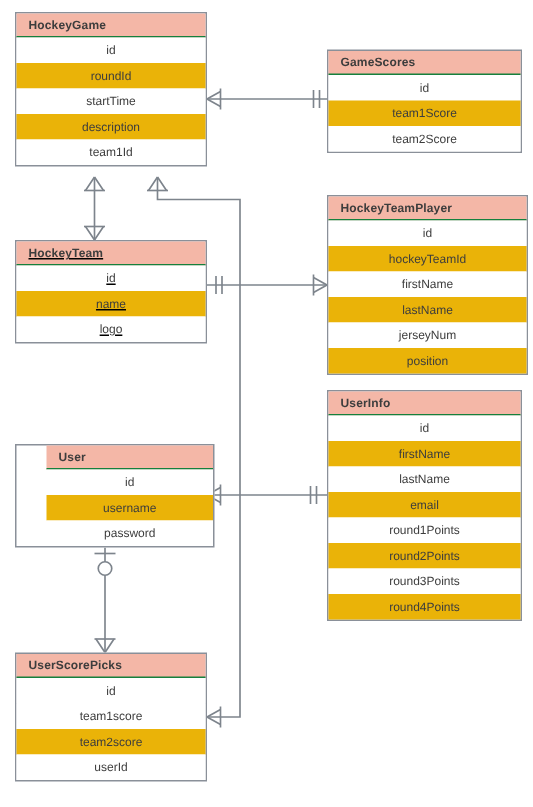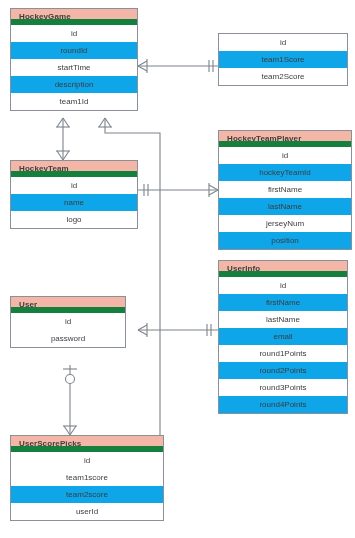--- a/index.html
+++ b/index.html
@@ -21,39 +21,39 @@
     z-index:2;
   }
   .entity .ehead{
     background:#f4b7a7;
     color:#3d3d3d;
     font-size:8px;
     font-weight:bold;
     line-height:16px;
     height:16px;
     padding:0 8px;
-    border-bottom:6px solid #15803d;
+    border-bottom:1px solid #15803d;
     box-sizing:border-box;
     letter-spacing:.1px;
     white-space:nowrap;
     overflow:hidden;
   }
   .entity .erow{
     font-size:8px;
     color:#3d3d3d;
     line-height:17px;
     height:17px;
     padding:0 8px;
     box-sizing:border-box;
     background:#ffffff;
     white-space:nowrap;
     overflow:hidden;
     text-align:center;
   }
-  .entity .erow.alt{background:#0ea5e9;}
+  .entity .erow.alt{background:#eab308;}
 </style>
 </head>
 <body>
 
 <div id="canvas">
 
   <svg class="links" viewBox="0 0 355 538" xmlns="http://www.w3.org/2000/svg">
     <g stroke="#7d848c" stroke-width="1.1" fill="none" shape-rendering="geometricPrecision">
 
       <g>
@@ -122,61 +122,63 @@
   <div class="entity" style="left:10px;top:8px;width:128px;">
     <div class="ehead">HockeyGame</div>
     <div class="erow">id</div>
     <div class="erow alt">roundId</div>
     <div class="erow">startTime</div>
     <div class="erow alt">description</div>
     <div class="erow">team1Id</div>
   </div>
 
   <div class="entity" style="left:218px;top:33px;width:130px;">
+    <div class="ehead">GameScores</div>
     <div class="erow">id</div>
     <div class="erow alt">team1Score</div>
     <div class="erow">team2Score</div>
   </div>
 
-  <div class="entity" style="left:10px;top:160px;width:128px;">
+  <div class="entity" style="left:10px;top:160px;width:128px;text-decoration:underline;">
     <div class="ehead">HockeyTeam</div>
     <div class="erow">id</div>
     <div class="erow alt">name</div>
     <div class="erow">logo</div>
   </div>
 
   <div class="entity" style="left:218px;top:130px;width:134px;">
     <div class="ehead">HockeyTeamPlayer</div>
     <div class="erow">id</div>
     <div class="erow alt">hockeyTeamId</div>
     <div class="erow">firstName</div>
     <div class="erow alt">lastName</div>
     <div class="erow">jerseyNum</div>
     <div class="erow alt">position</div>
   </div>
 
-  <div class="entity" style="left:10px;top:296px;width:116px;">
+  <div class="entity" style="left:10px;top:296px;width:133px;padding-left:20px;">
     <div class="ehead">User</div>
     <div class="erow">id</div>
+    <div class="erow alt">username</div>
     <div class="erow">password</div>
   </div>
 
   <div class="entity" style="left:218px;top:260px;width:130px;">
     <div class="ehead">UserInfo</div>
     <div class="erow">id</div>
     <div class="erow alt">firstName</div>
     <div class="erow">lastName</div>
     <div class="erow alt">email</div>
     <div class="erow">round1Points</div>
     <div class="erow alt">round2Points</div>
     <div class="erow">round3Points</div>
     <div class="erow alt">round4Points</div>
   </div>
 
-  <div class="entity" style="left:10px;top:435px;width:154px;">
+  <div class="entity" style="left:10px;top:435px;width:128px;">
     <div class="ehead">UserScorePicks</div>
     <div class="erow">id</div>
     <div class="erow">team1score</div>
     <div class="erow alt">team2score</div>
     <div class="erow">userId</div>
   </div>
 
 </div>
 
 </body></html>

